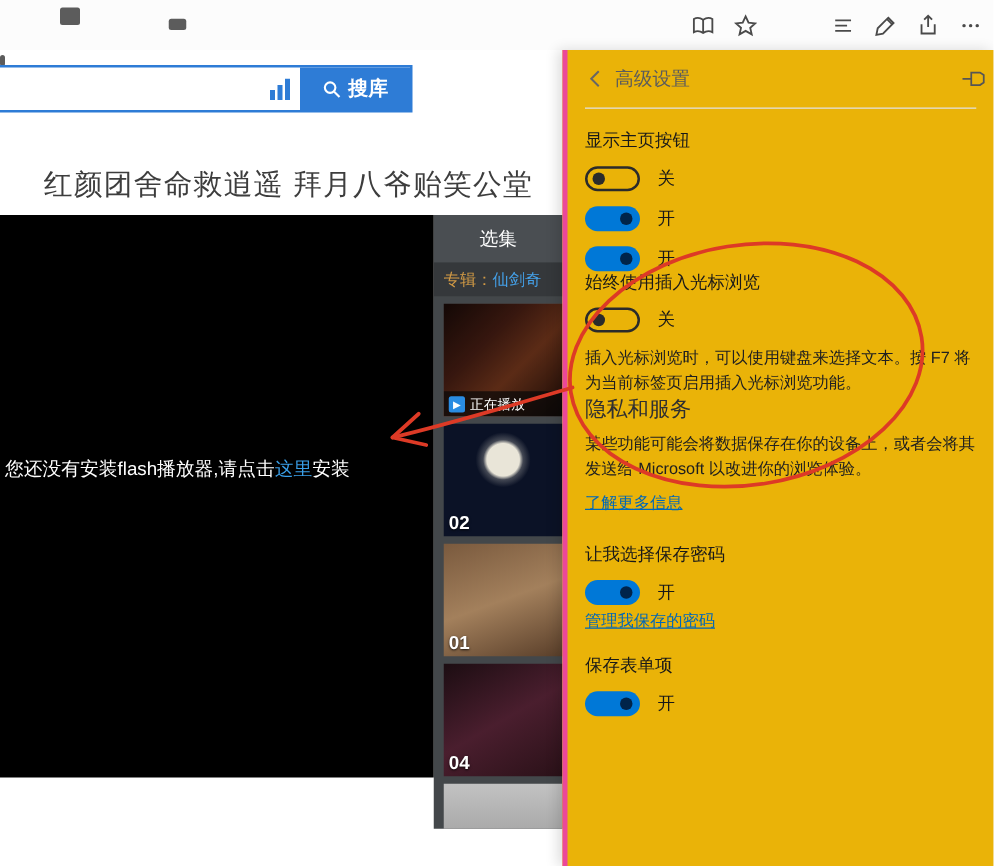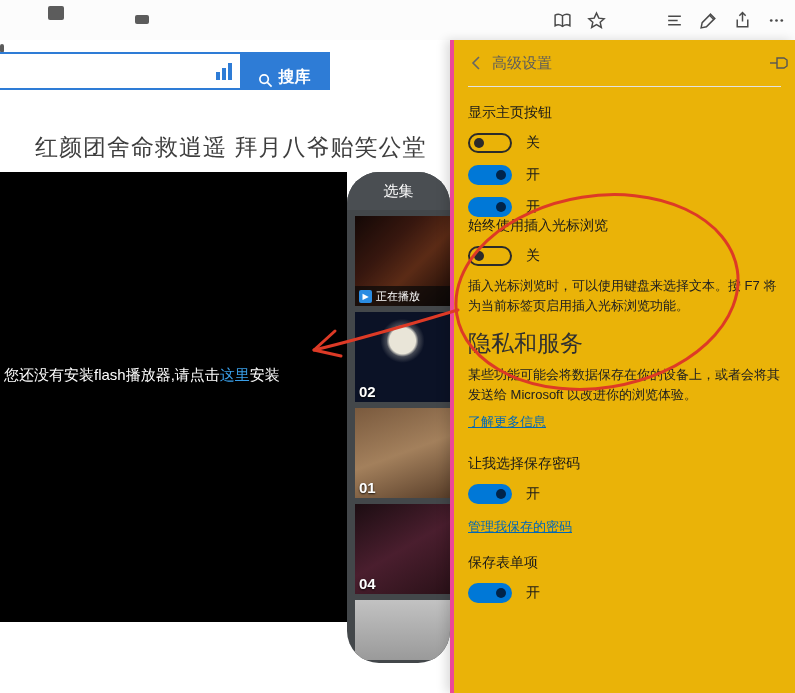--- a/index.html
+++ b/index.html
@@ -19,33 +19,33 @@
   .a1 { left:48px; top:6px; width:16px; height:14px; }
   .a2 { left:135px; top:15px; width:14px; height:9px; }
   .a3 { left:0; top:44px; width:4px; height:9px; }
 
   
   .search-wrap { position:absolute; top:52px; left:-12px; width:342px; height:38px;
                  display:flex; border:2px solid #2e7cd6; background:#fff; }
   .search-input { flex:1; border:none; outline:none; font-size:15px; padding:0 8px; background:transparent; }
   .chart-icon { display:flex; align-items:flex-end; gap:2px; height:17px; align-self:center; margin-right:8px; cursor:pointer; }
   .chart-icon i { width:4px; background:#2e7cd6; display:block; }
-  .search-btn { width:88px; background:#2e7cd6; color:#fff; border:none; display:flex; align-items:flex-end;
+  .search-btn { width:88px; background:#2e7cd6; color:#fff; border:none; display:flex; align-items:center;
                 justify-content:center; gap:6px; font-size:16px; font-weight:bold; cursor:pointer; }
 
   
   .page-title { position:absolute; top:132px; left:35px; font-size:23px; color:#3d3d3d; letter-spacing:1px; white-space:nowrap; }
 
   
   .player { position:absolute; top:172px; left:0; width:347px; height:450px; background:#000; }
   .player-msg { position:absolute; top:194px; left:4px; color:#fff; font-size:15px; white-space:nowrap; }
   .player-msg a { color:#3a9fe8; text-decoration:none; cursor:pointer; }
 
   
-  .playlist { position:absolute; top:172px; left:347px; width:103px; height:491px; background:#43474a; overflow:hidden;border-radius:32px; }
+  .playlist { position:absolute; top:172px; left:347px; width:103px; height:491px; background:#43474a; overflow:hidden; }
   .pl-tab { height:38px; display:flex; align-items:center; justify-content:center; color:#fff; font-size:15px;
             background:#4a4e52; cursor:pointer; }
   .pl-album { height:27px; background:#35383b; display:flex; align-items:center; padding-left:8px; font-size:13px;
               white-space:nowrap; overflow:hidden; }
   .pl-album .lab { color:#d29a45; }
   .pl-album a { color:#44a0e8; text-decoration:none; cursor:pointer; }
   .thumb { position:relative; margin:6px 0 0 8px; width:95px; height:90px; background:#222; overflow:hidden; cursor:pointer; }
   .t1 { background:linear-gradient(135deg,#1a0b08 0%,#4a1f14 35%,#7a3a1e 60%,#200d08 100%); }
   .t1 .shade { position:absolute; inset:0; background:rgba(0,0,0,.25); }
   .t2 { background:radial-gradient(circle at 50% 32%, #e9e5d8 0 13px, rgba(233,229,216,.25) 16px, transparent 22px), #0b1226; }
@@ -80,25 +80,25 @@
 
   .toggle-row { display:flex; align-items:center; gap:14px; margin-top:12px; }
   .toggle { width:44px; height:20px; border-radius:10px; position:relative; flex:0 0 auto; cursor:pointer; }
   .toggle.off { border:2px solid #2b2b2b; background:transparent; }
   .toggle.off .knob { position:absolute; left:4px; top:3px; width:10px; height:10px; border-radius:50%; background:#2b2b2b; }
   .toggle.on { background:#0078d7; }
   .toggle.on .knob { position:absolute; right:6px; top:5px; width:10px; height:10px; border-radius:50%; background:#00244a; }
   .state-label { font-size:14px; color:#191919; }
 
   .caret-note { margin-top:10px; font-size:13px; color:#202020; line-height:20px; }
-  .privacy-heading { margin-top:12px; font-size:23px; color:#303030; font-weight:400; }
+  .privacy-heading { font-size:17px; color:#303030; font-weight:400; }
   .privacy-desc { margin-top:6px; font-size:13px; color:#202020; line-height:20px; }
   .set-link { display:inline-block; font-size:13px; color:#0067b8; text-decoration:underline; cursor:pointer; }
   .learn-more { margin-top:8px; }
-  .manage-link { margin-top:14px; }
+  .manage-link { margin-top:4px; }
 
   
   .annotation { position:absolute; top:0; left:0; width:795px; height:693px; z-index:50; pointer-events:none; }
   .annotation * { stroke:#dd3a26; stroke-width:3; fill:none; stroke-linecap:round; }
 </style>
 </head>
 <body>
 
 <div id="screen">
 
@@ -164,20 +164,24 @@
   <div class="page-title">红颜团舍命救逍遥 拜月八爷贻笑公堂</div>
 
   <div class="player">
     <div class="player-msg">
       <span>您还没有安装flash播放器,请点击</span><a>这里</a><span>安装</span>
     </div>
   </div>
 
   <div class="playlist">
     <div class="pl-tab">选集</div>
+    <div class="pl-album">
+      <span class="lab">专辑：</span>
+        <a>仙剑奇</a>
+    </div>
     <div class="thumb t1">
       <div class="shade"></div>
       <div class="np-bar">
         <span class="np-play">▶</span>
         <span class="np-text">正在播放</span>
       </div>
     </div>
     <div class="thumb t2">
       <span class="thumb-num">02</span>
     </div>

